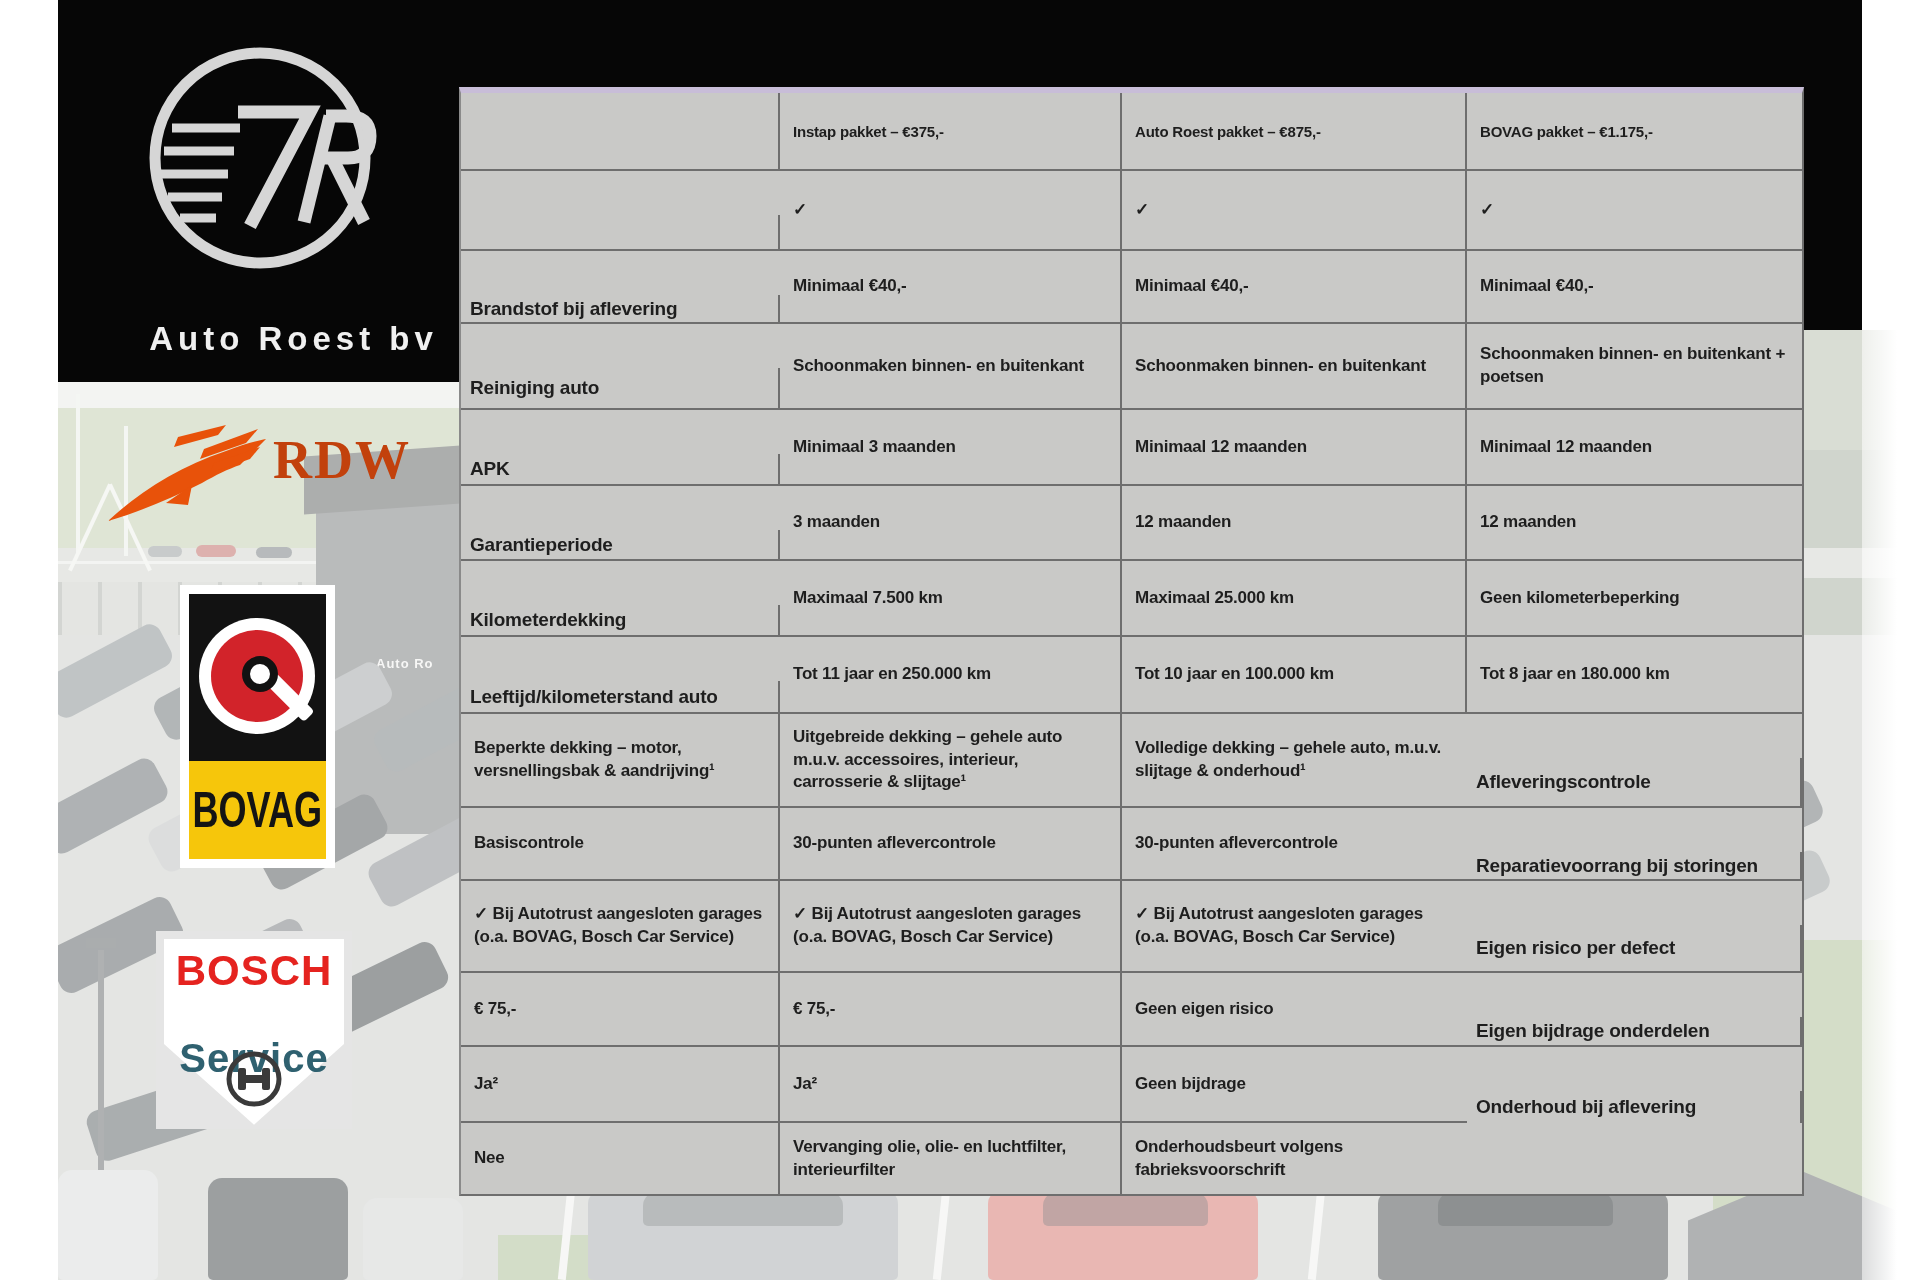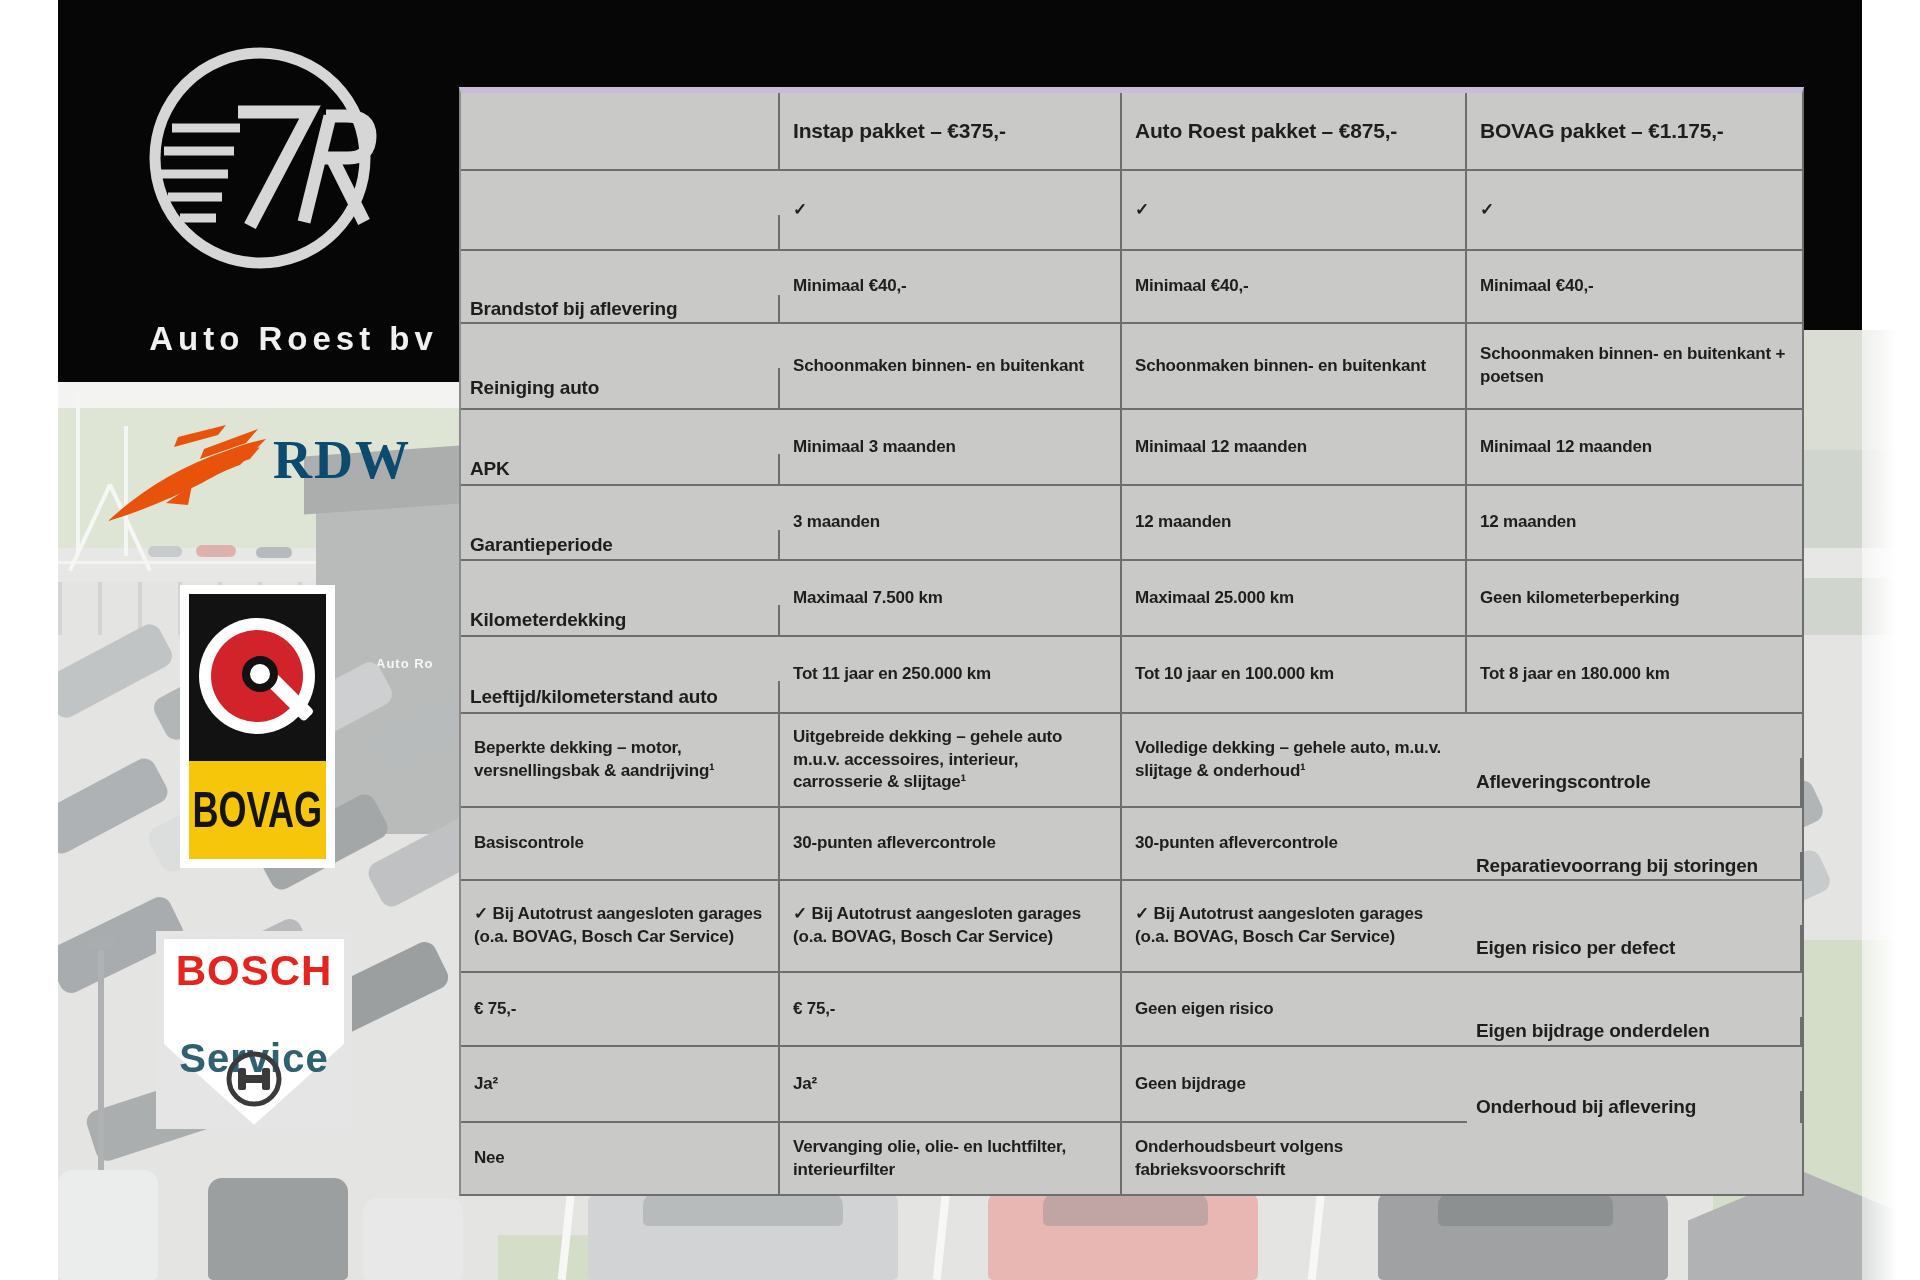--- a/index.html
+++ b/index.html
@@ -39,21 +39,21 @@
              font-size:33px;font-weight:bold;letter-spacing:5px;white-space:nowrap;padding-left:35px;}
 
   
   .stripL{left:0;top:0;width:58px;height:1280px;background:#ffffff;}
   .stripR{left:1862px;top:0;width:58px;height:1280px;
           background:linear-gradient(to right,rgba(255,255,255,0.55),#ffffff 60%);}
 
   
   .rdw{left:108px;top:415px;width:315px;height:112px;}
   .rdw-word{left:165px;top:14px;font-family:"Liberation Serif",serif;font-weight:bold;
-            font-size:54px;color:#0c4a6e;letter-spacing:2px;}
+            font-size:54px;color:#c2410c;letter-spacing:2px;}
   .bovag{left:180px;top:585px;width:155px;height:283px;background:#ffffff;box-sizing:border-box;padding:9px;}
   .bovag-top{position:relative;width:137px;height:167px;background:#121212;}
   .bovag-yellow{position:relative;width:137px;height:98px;background:#f6c60b;display:flex;align-items:center;justify-content:center;}
   .bovag-word{color:#141414;font-weight:bold;font-size:38px;letter-spacing:0px;transform:scale(0.95,1.3);}
   .bv-circle{left:10px;top:24px;width:116px;height:116px;border-radius:50%;background:#ffffff;}
   .bv-red{left:22px;top:36px;width:92px;height:92px;border-radius:50%;background:#d2232a;}
   .bv-handle{left:66px;top:76px;width:15px;height:66px;background:#ffffff;border-radius:4px;transform:rotate(-45deg);transform-origin:top center;}
   .bv-ring{left:53px;top:62px;width:20px;height:20px;border-radius:50%;background:#ffffff;border:8px solid #121212;}
   .bosch{left:156px;top:931px;width:196px;height:198px;background:#e5e5e5;}
   .bosch-shield{left:8px;top:8px;width:180px;height:202px;background:#ffffff;
@@ -66,21 +66,21 @@
   .pkg-table{position:absolute;left:459px;top:87px;display:grid;
     grid-template-columns:319px 342px 345px 335px;
     grid-template-rows:78px 80px 73px 86px 76px 75px 76px 77px 94px 73px 92px 74px 76px 71px;
     background:#c9c9c7;border-top:6px solid #c8bdd8;border-left:2px solid #8a8a8a;
     border-right:2px solid #6e6e6e;border-bottom:2px solid #6e6e6e;z-index:5;}
   .cell{border-right:2px solid #6e6e6e;border-bottom:2px solid #6e6e6e;background:#c9c9c7;
         display:flex;align-items:center;box-sizing:border-box;color:#1e1e1e;font-weight:bold;
         letter-spacing:-0.2px;}
   .cell.lastcol{border-right:none;}
   .cell.lastrow{border-bottom:none;}
-  .c-head{font-size:21px;padding:4px 7px 4px 13px;}
+  .c-head{font-size:15px;padding:4px 7px 4px 13px;}
   .c-label{font-size:19px;padding:4px 8px 4px 9px;line-height:1.25;margin-top:44px;}
   .c-val{font-size:17px;padding:5px 14px 5px 13px;line-height:1.34;}
 </style>
 </head>
 <body>
 
 <div class="canvas">
 
   <div class="photo">
     <i class="ph-sky"></i>

